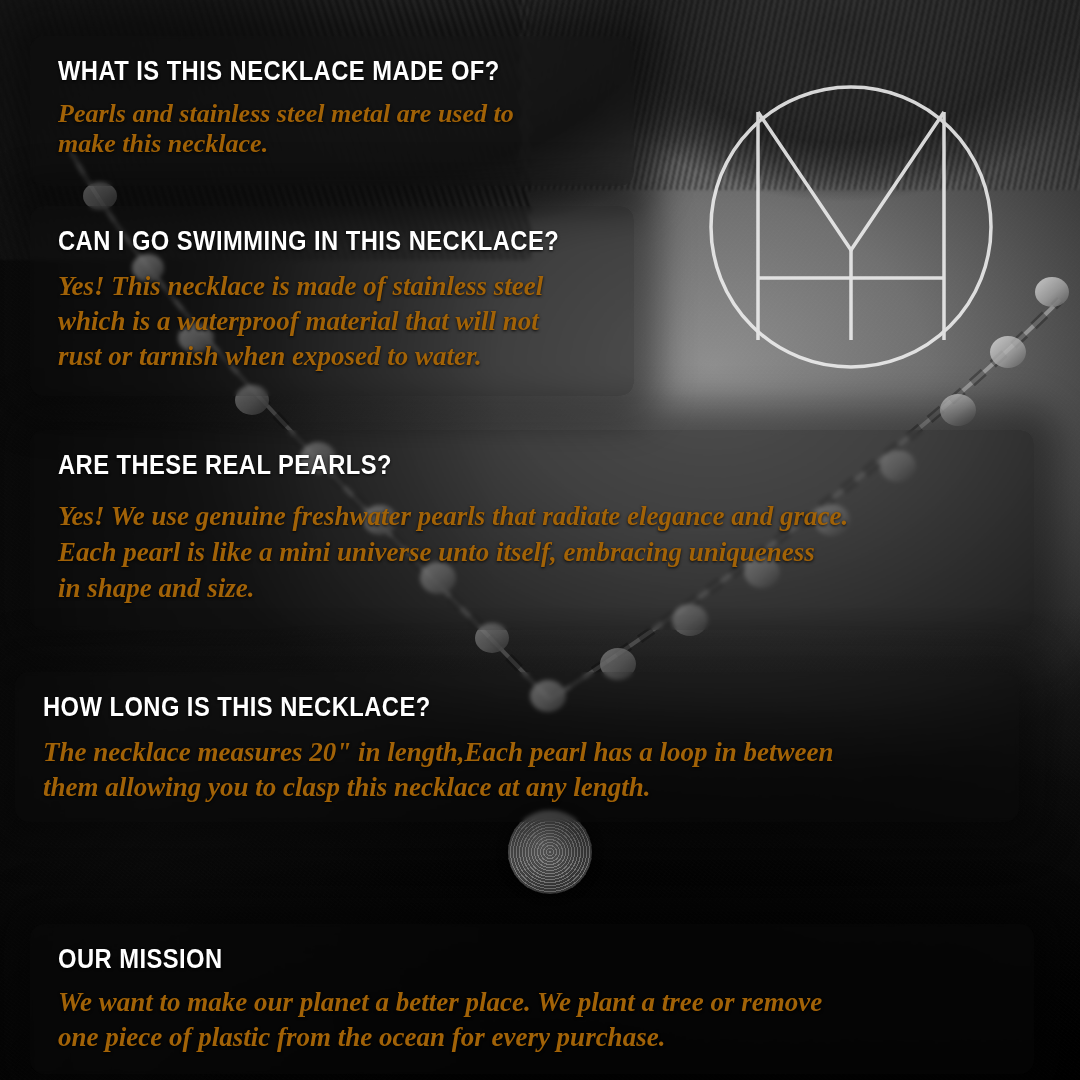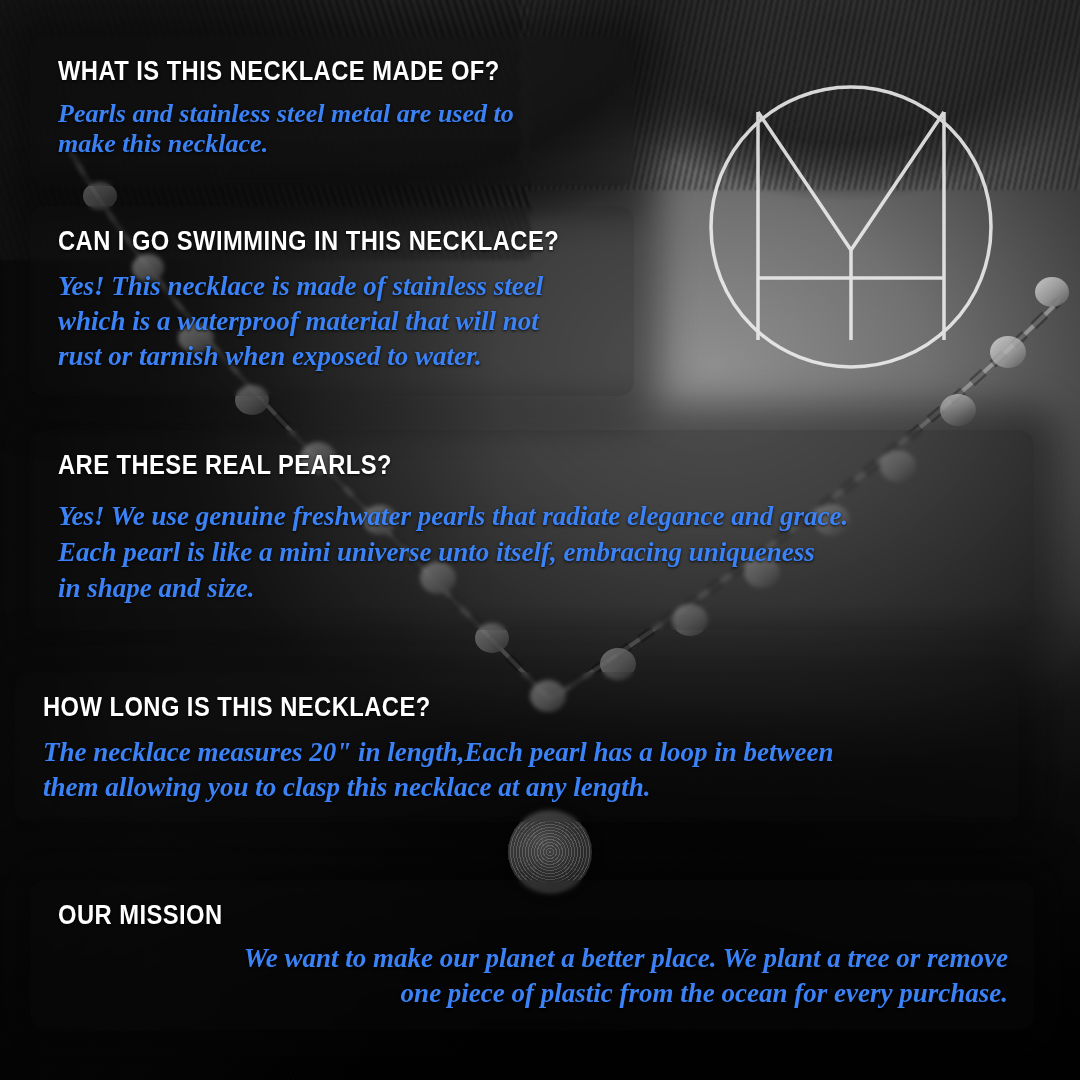--- a/index.html
+++ b/index.html
@@ -100,53 +100,53 @@
     background: rgba(8,8,8,0.47);
     backdrop-filter: blur(2px);
     box-shadow: 0 0 34px 26px rgba(5,5,5,0.42);
     padding: 14px 26px 18px 28px;
     box-sizing: border-box;
   }
   .panel.p1 { left: 30px;  top: 36px;  width: 604px; height: 150px; }
   .panel.p2 { left: 30px;  top: 206px; width: 604px; height: 190px; }
   .panel.p3 { left: 30px;  top: 430px; width: 1004px; height: 200px; }
   .panel.p4 { left: 15px;  top: 672px; width: 1004px; height: 150px; }
-  .panel.p5 { left: 30px;  top: 880px; width: 1004px; height: 150px; }
+  .panel.p5 { left: 30px;  top: 924px; width: 1004px; height: 150px; }
 
   .q {
     color: #ffffff;
     font-family: "Liberation Sans", sans-serif;
     font-weight: bold;
     font-size: 27px;
     letter-spacing: 0.5px;
     transform: scaleX(0.88);
     transform-origin: left center;
     margin: 6px 0 12px 0;
     text-transform: uppercase;
     text-shadow: 0 1px 3px rgba(0,0,0,0.9);
     white-space: nowrap;
   }
   .panel.p3 .q { font-size: 27px; margin-bottom: 18px; }
   .panel.p5 .q { margin-bottom: 10px; }
 
   .a {
-    color: #3b82f6;
+    color: #a16207;
     font-family: "Liberation Serif", serif;
     font-style: italic;
     font-weight: bold;
     font-size: 27px;
     line-height: 1.18;
     text-shadow: 0 1px 3px rgba(0,0,0,0.9);
     white-space: pre-line;
   }
   .panel.p1 .a { font-size: 26px; line-height: 1.14; }
   .panel.p2 .a { font-size: 27px; line-height: 1.30; }
   .panel.p3 .a { font-size: 27px; line-height: 1.33; }
   .panel.p4 .a { font-size: 27px; line-height: 1.30; }
-  .panel.p5 .a { font-size: 27px; line-height: 1.30; text-align: right; }
+  .panel.p5 .a { font-size: 27px; line-height: 1.30; }
 </style>
 </head>
 <body>
 
 <div id="page">
 
   <div class="bg"></div>
   <div class="bg-grain"></div>
   <div class="hair"></div>
   <div class="beard"></div>

